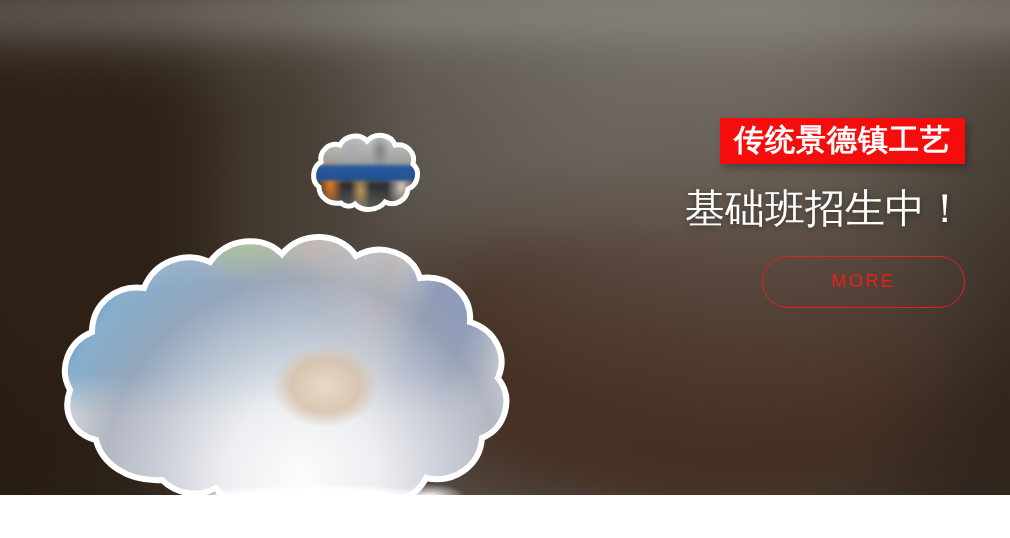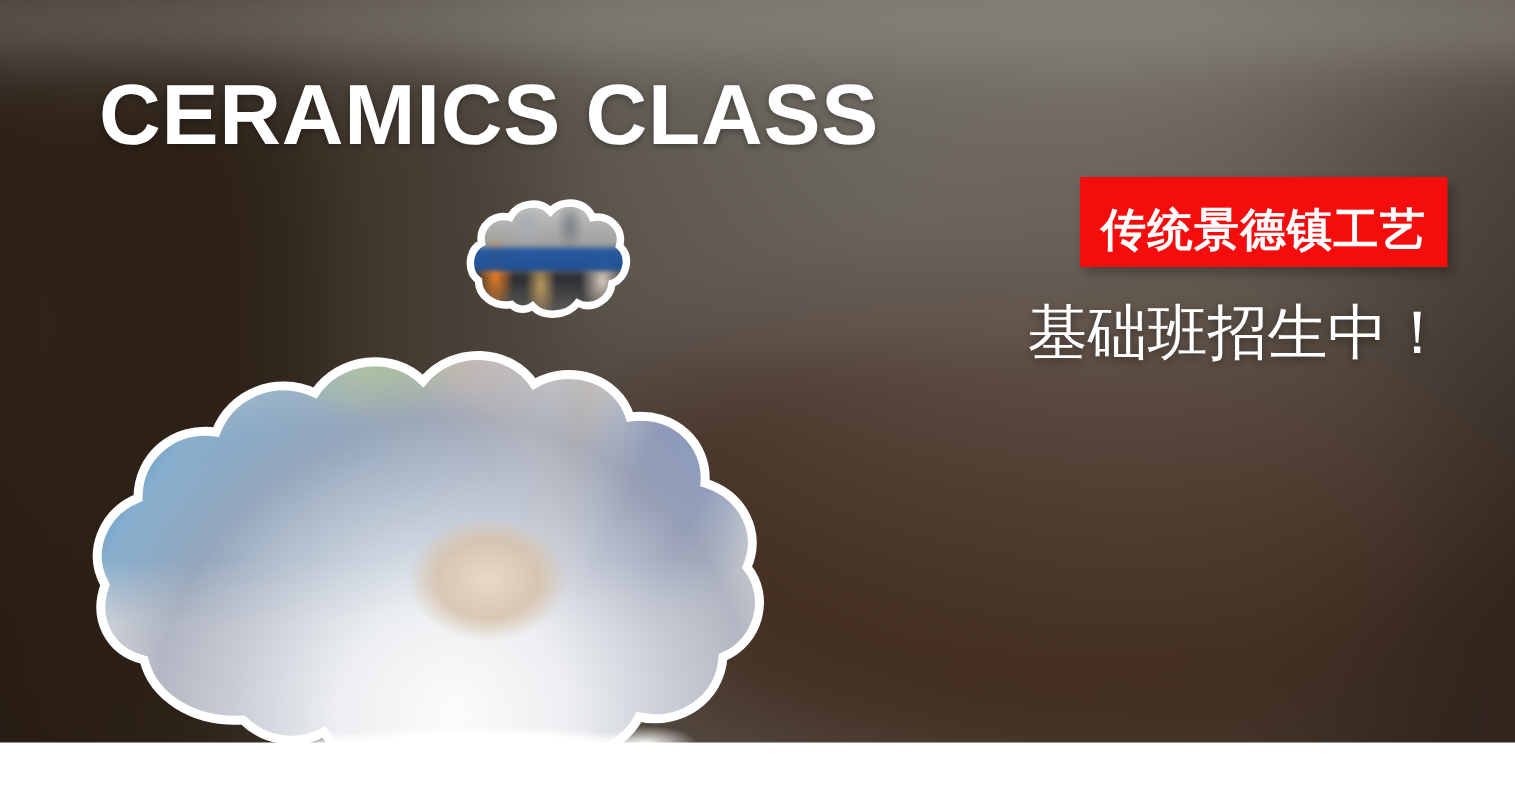--- a/index.html
+++ b/index.html
@@ -86,21 +86,21 @@
     width: 470px;
     text-align: right;
   }
   .badge {
     display: inline-block;
     background: #f50c0c;
     color: #ffffff;
     font-size: 30px;
     font-weight: bold;
     letter-spacing: 1px;
-    padding: 20px 14px 8px 14px;
+    padding: 6px 14px 8px 14px;
     line-height: 1.05;
     white-space: nowrap;
     box-shadow: 3px 4px 7px rgba(0,0,0,0.28);
   }
   .head-1 {
     margin: 27px 0 0 0;
     color: #ffffff;
     font-size: 44px;
     font-weight: bold;
     letter-spacing: 0px;
@@ -233,26 +233,26 @@
 <body>
 
 <div class="banner">
 
   <div class="bg">
     <div class="bg-base"></div>
     <div class="bg-tint"></div>
   </div>
 
   <div class="title-block">
-    <div class="title-en">CERAMICS CLASS</div>
   </div>
 
   <div class="right-block">
     <div class="badge">传统景德镇工艺</div>
     <div class="head-2">基础班招生中！</div>
+    <button class="more-btn">MORE</button>
   </div>
 
   <div class="wheel-overflow"></div>
 
   <div class="bubble bubble-main">
     <svg viewBox="0 0 462 300" width="462" height="300" aria-hidden="true">
       <defs>
         <clipPath id="cloudClipMain">
           <path d="M100,262
                    C66,264 40,246 34,222

